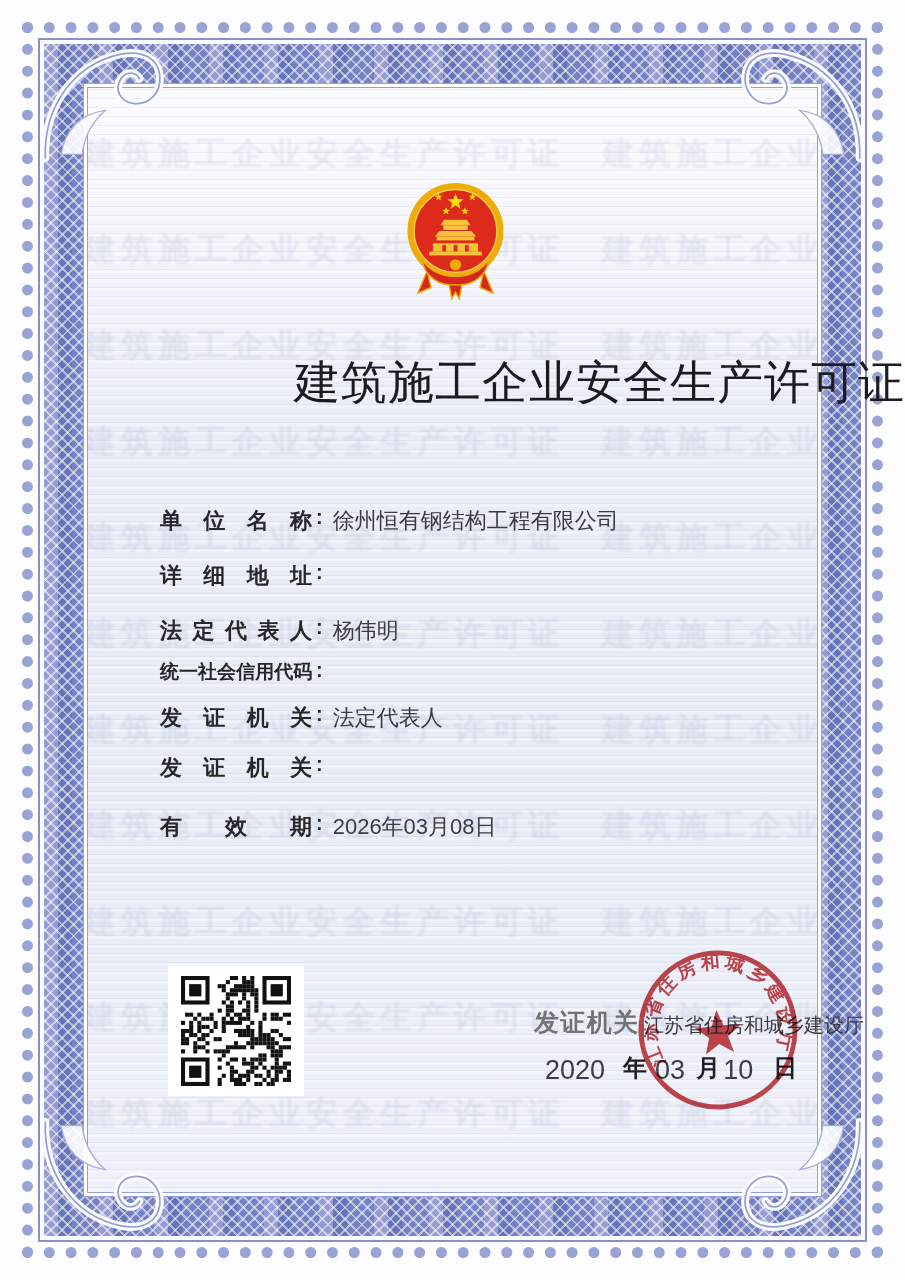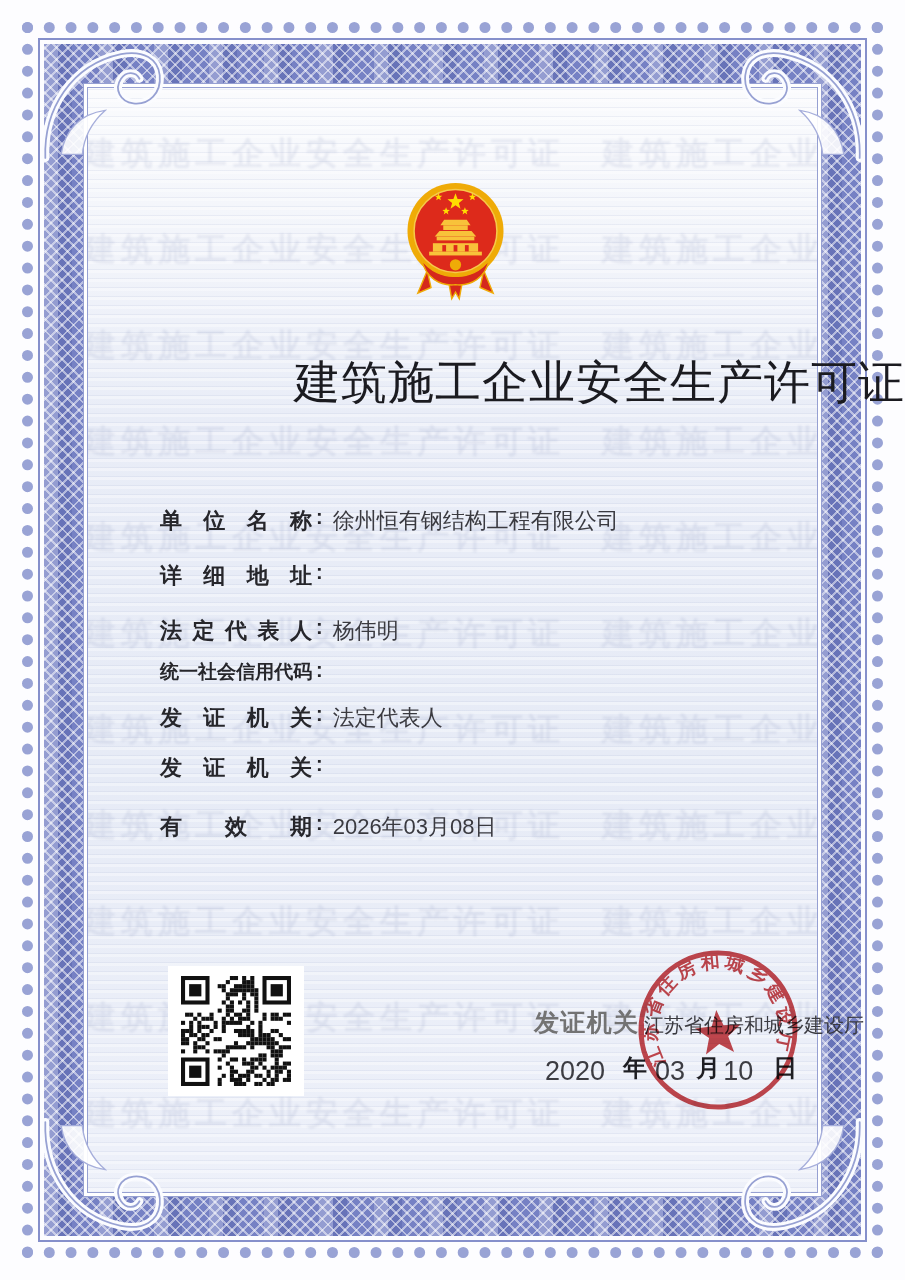--- a/index.html
+++ b/index.html
@@ -49,21 +49,21 @@
   .frow:nth-of-type(4) .jlabel{font-size:19px;letter-spacing:-.3px;}
   .colon{font-weight:700;font-size:20px;color:#26262b;margin:0 10px 0 4px;}
   .fvalue{font-size:22px;color:#3a3a40;}
 
   
   .qr-box{position:absolute;left:168px;top:966px;width:136px;height:130px;background:#ffffff;z-index:3;
     display:flex;align-items:center;justify-content:center;}
   .issuer-label{position:absolute;left:534px;top:1006px;width:104px;z-index:3;
     font-weight:700;font-size:25px;color:#737373;text-align:justify;text-align-last:justify;}
   .issuer-value{position:absolute;left:644px;top:1012px;z-index:3;font-size:20px;color:#3a3a40;white-space:nowrap;}
-  .date-row{position:absolute;left:545px;top:1052px;z-index:3;display:flex;align-items:center;white-space:nowrap;}
+  .date-row{position:absolute;left:545px;top:1052px;z-index:3;display:flex;align-items:flex-start;white-space:nowrap;}
   .d-num{font-size:27px;color:#3c3c42;position:relative;top:3px;}
   .d-unit{font-size:24px;font-weight:700;color:#1e1e23;}
   .m-y{margin-right:18px;} .m-yu{margin-right:8px;} .m-m{margin-right:11px;} .m-mu{margin-right:3px;} .m-d{margin-right:20px;}
 
   .stamp{position:absolute;left:630px;top:942px;width:176px;height:176px;z-index:5;
     transform:rotate(-5deg);mix-blend-mode:multiply;opacity:.92;}
 </style>
 </head>
 <body>
 

